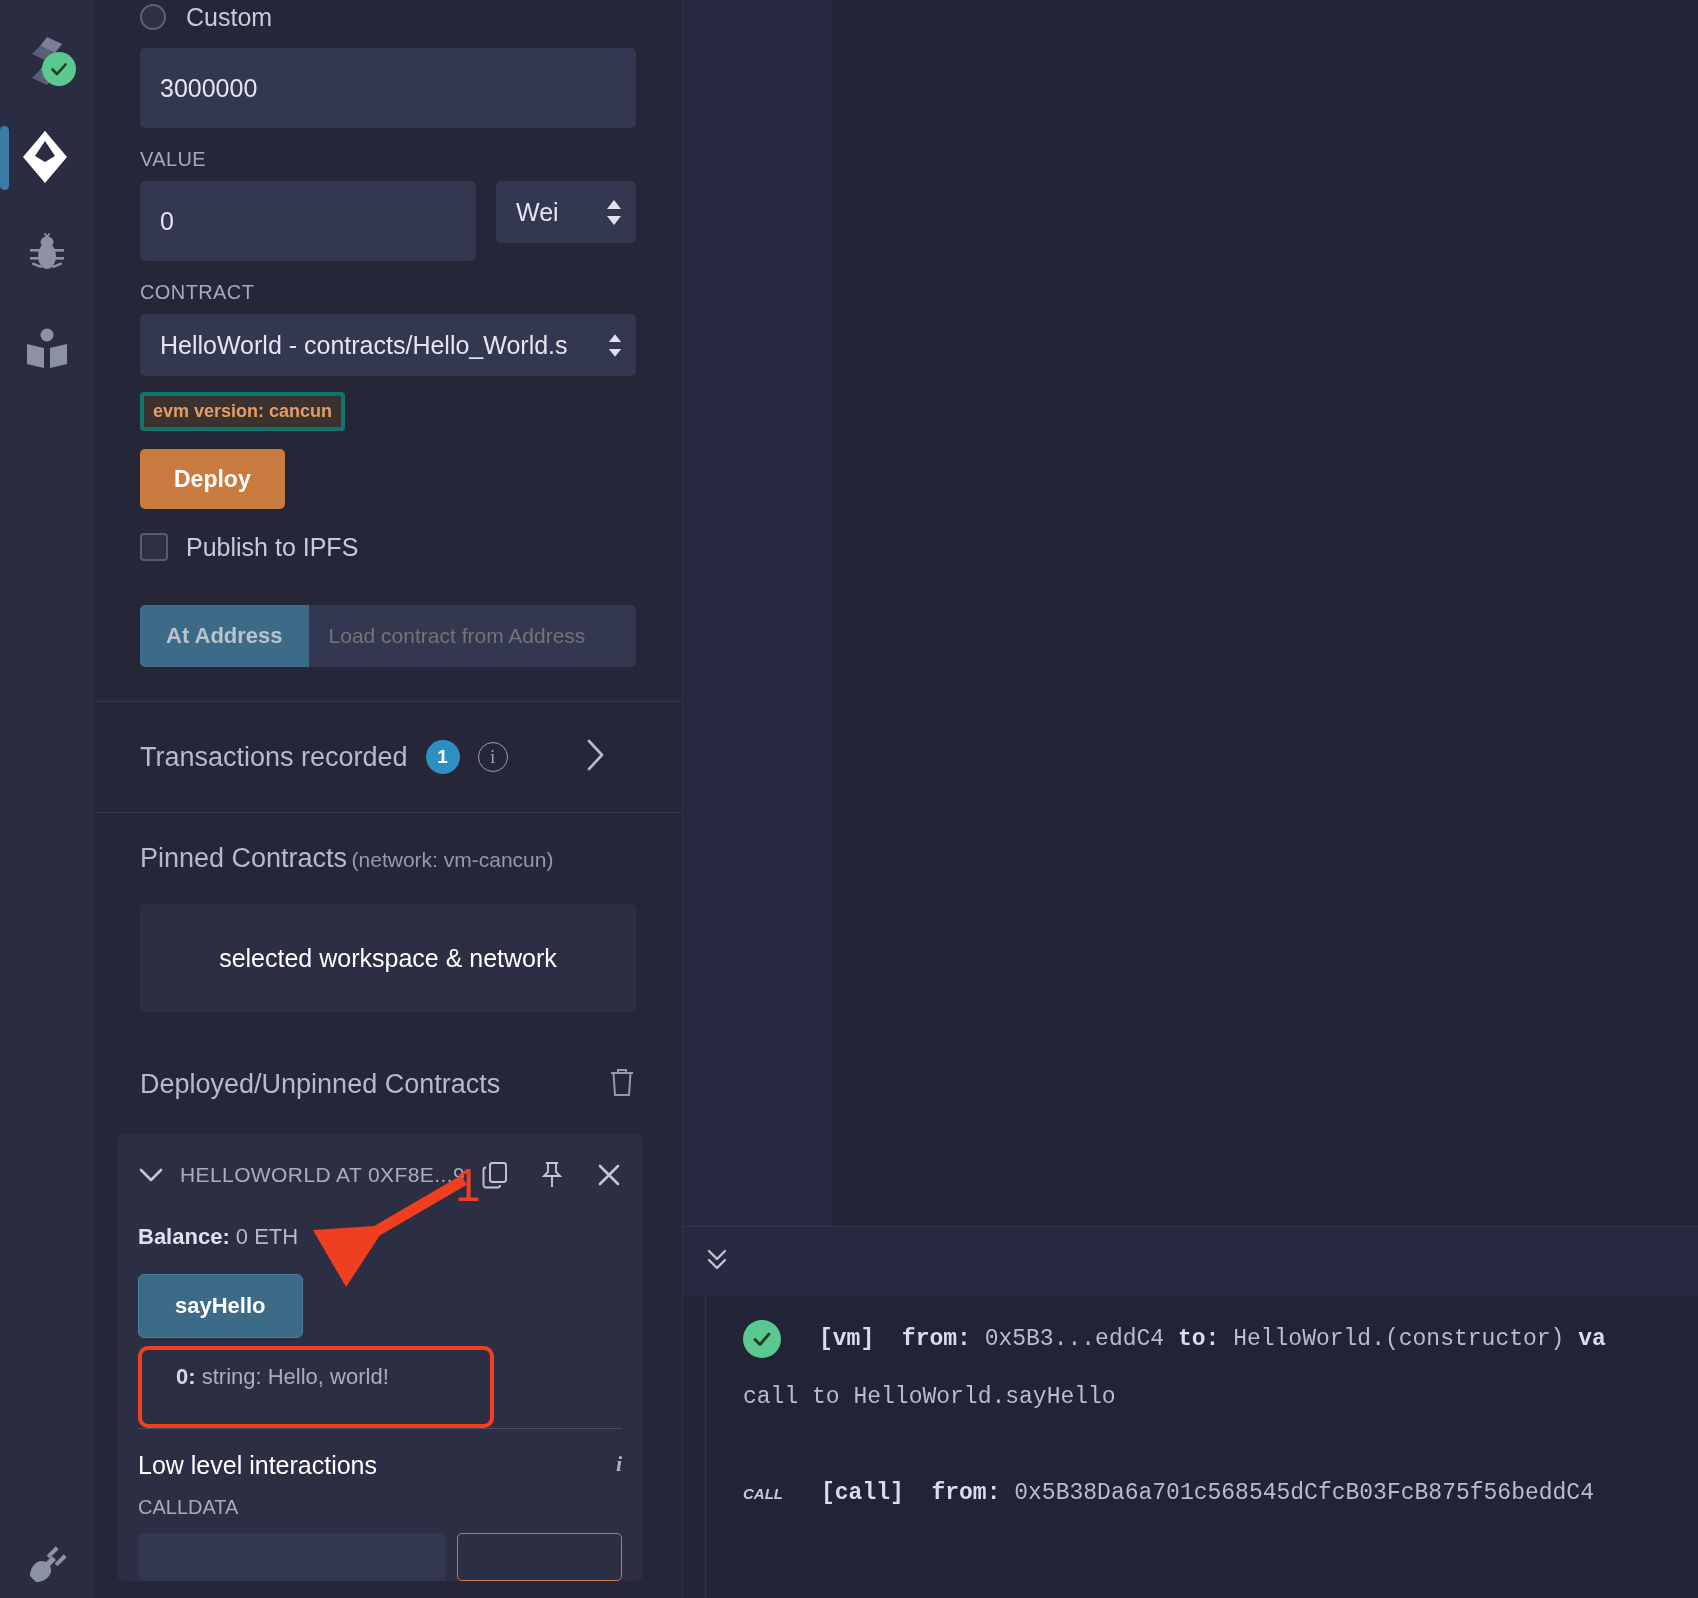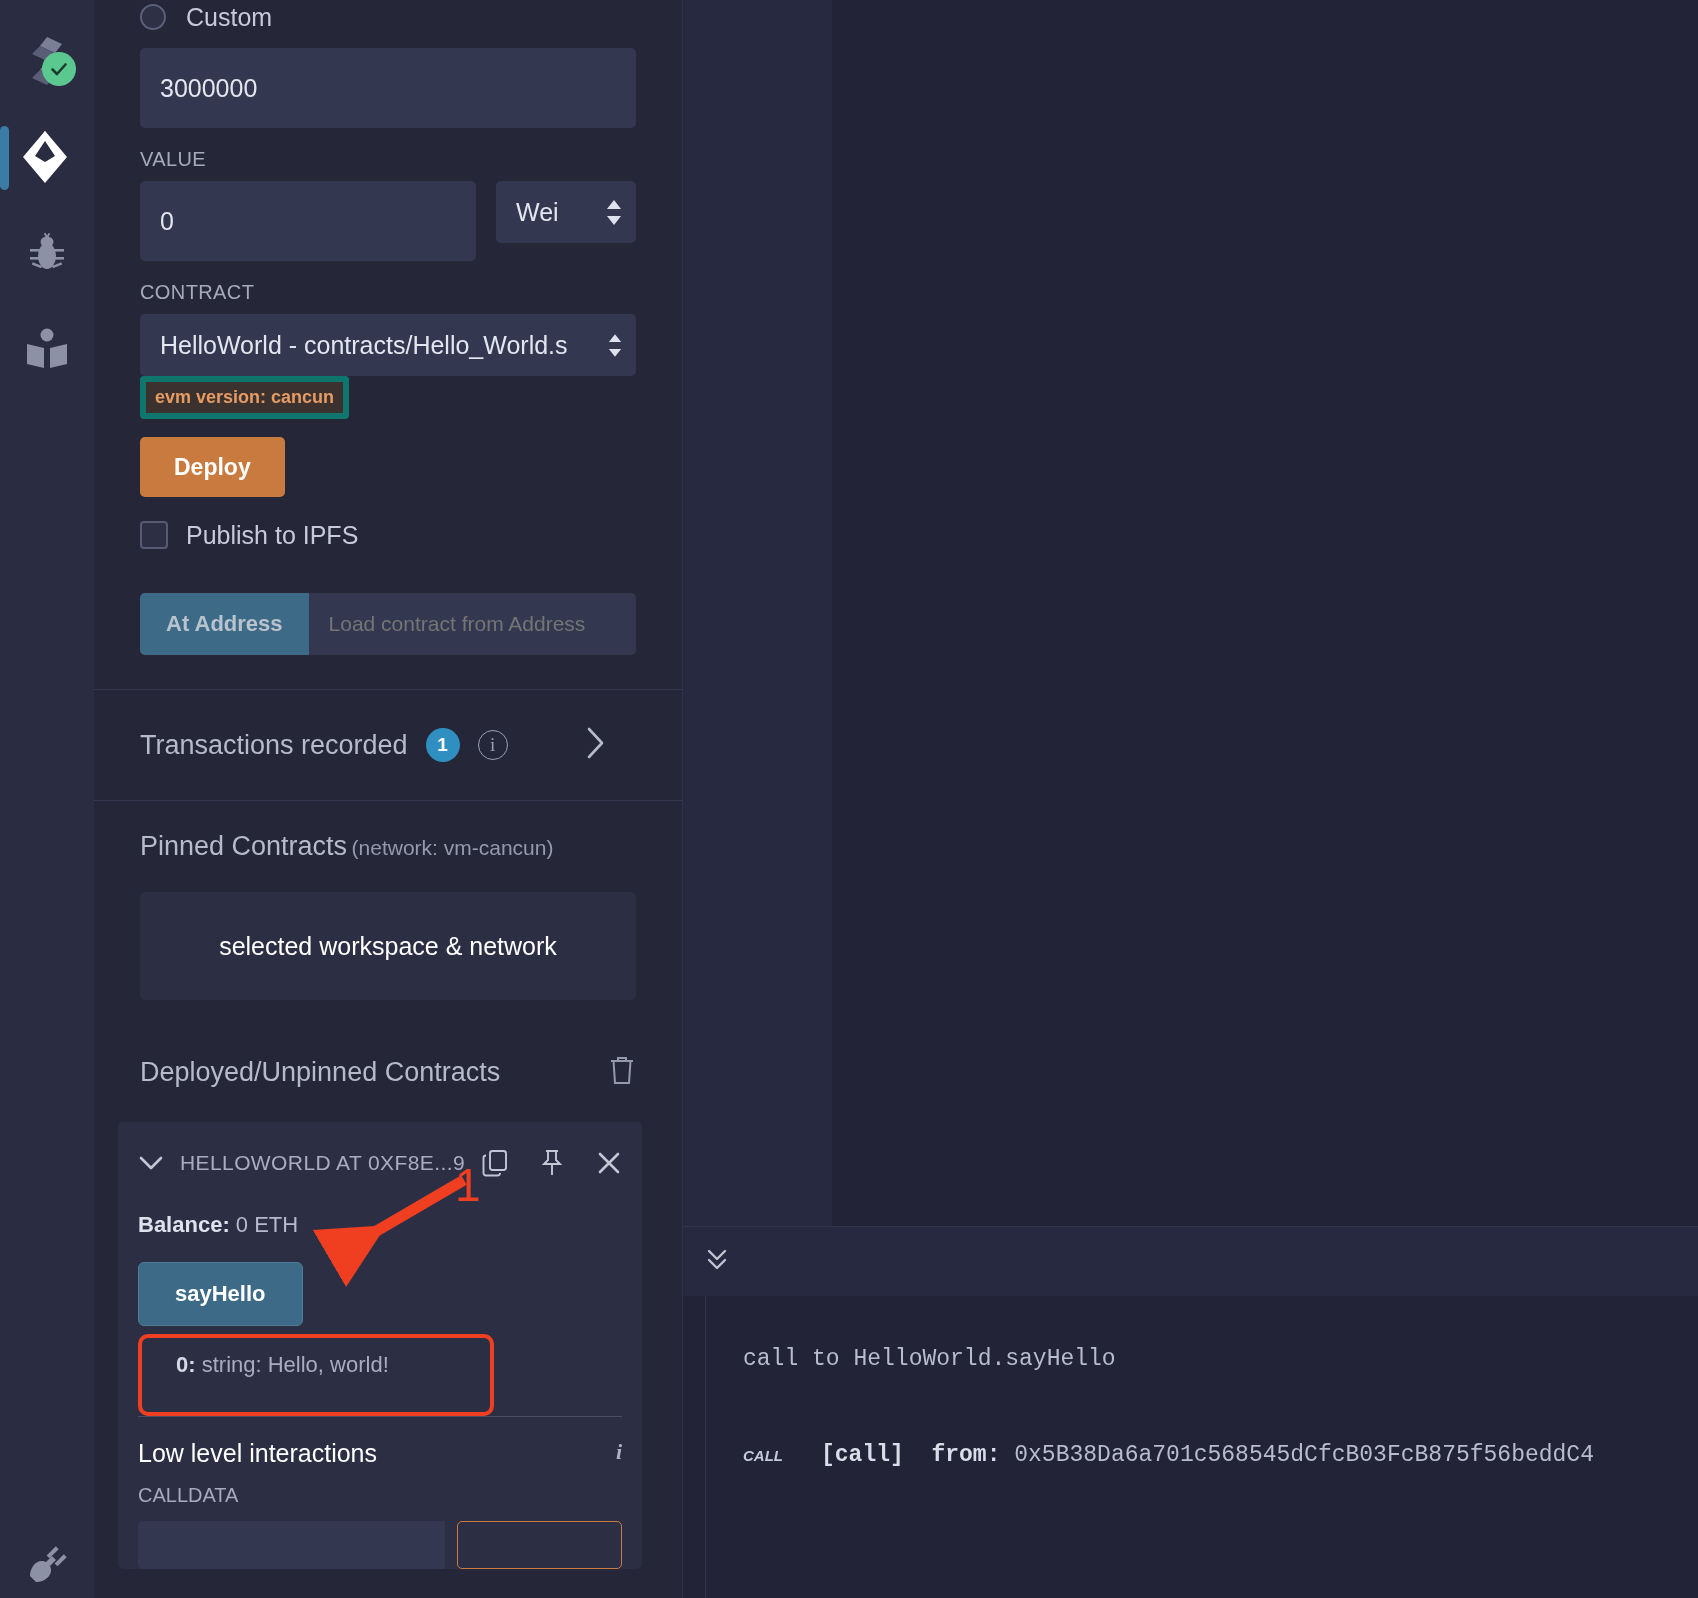--- a/index.html
+++ b/index.html
@@ -112,27 +112,28 @@
     justify-content: space-between;
     gap: 10px;
   }
   .spin {
     display: flex; flex-direction: column; align-items: center;
     gap: 3px; flex: 0 0 auto; color: #dfe1ec;
   }
 
   .badge-evm {
     display: inline-block;
-    border: 6px solid #0f766e;
+    border: 4px solid #0f766e;
     background: #3b3230;
     color: #e59b63;
     font-size: 18px;
     font-weight: bold;
     border-radius: 4px;
     padding: 5px 9px;
+    margin-top: 16px;
   }
 
   .deploy-btn {
     margin-top: 18px;
     background: #c97b3f;
     color: #ffffff;
     font-size: 23px;
     font-weight: bold;
     border: none; border-radius: 5px;
     height: 60px;
@@ -555,20 +556,28 @@
         <div class="term-bar">
           <span class="term-chev">
             <svg width="28" height="32" viewBox="0 0 28 32">
               <path d="M6 7 L14 15 L22 7" stroke="#c0c3d2" stroke-width="2.4" fill="none" stroke-linecap="round" stroke-linejoin="round"></path>
               <path d="M6 16 L14 24 L22 16" stroke="#c0c3d2" stroke-width="2.4" fill="none" stroke-linecap="round" stroke-linejoin="round"></path>
             </svg>
           </span>
         </div>
         <div class="term-body">
           <div class="term-left-rule"></div>
+          <div class="log-row">
+            <span class="log-ok">
+              <svg width="22" height="22" viewBox="0 0 22 22">
+                  <path d="M4 11.5 L9 16.5 L18 6" stroke="#1d3d2c" stroke-width="2.8" fill="none" stroke-linecap="round" stroke-linejoin="round"></path>
+                </svg>
+            </span>
+            <span class="log-text"><b>[vm]</b>&nbsp;&nbsp;<b>from:</b>&nbsp;<span>0x5B3...eddC4</span>&nbsp;<b>to:</b>&nbsp;<span>HelloWorld.(constructor)</span>&nbsp;<b>va</b></span>
+          </div>
           <div class="log-sub">call to HelloWorld.sayHello</div>
 
           <div class="log-row2">
             <span class="log-tag">CALL</span>
             <span class="log-text"><b>[call]</b>&nbsp;&nbsp;<b>from:</b>&nbsp;<span>0x5B38Da6a701c568545dCfcB03FcB875f56beddC4</span></span>
           </div>
         </div>
       </div>
     </div>
   </div>

